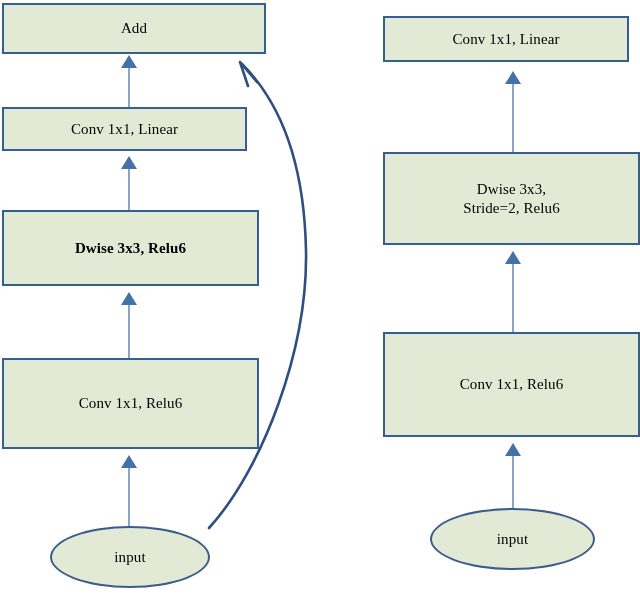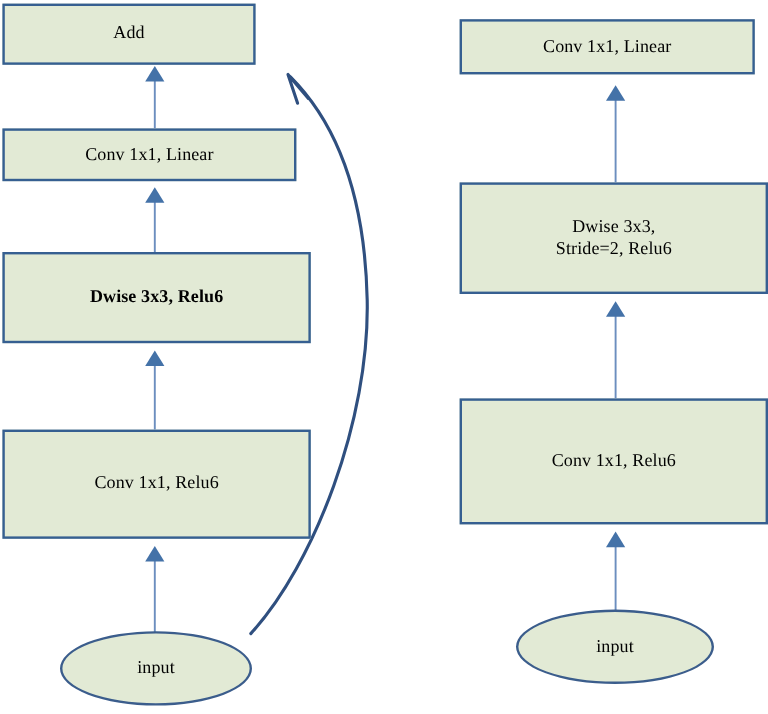--- a/index.html
+++ b/index.html
@@ -99,21 +99,21 @@
       <line x1="513" y1="332" x2="513" y2="258" stroke="#6c8ebf" stroke-width="1.6"></line>
       <path d="M505,264 L521,264 L513,251 Z" fill="#4472a8"></path>
     </g>
 
     <g>
       <line x1="513" y1="510" x2="513" y2="450" stroke="#6c8ebf" stroke-width="1.6"></line>
       <path d="M505,456 L521,456 L513,443 Z" fill="#4472a8"></path>
     </g>
   </svg>
 
-  <div class="node" style="left:2px; top:3px; width:211px; height:51px;">
+  <div class="node" style="left:2px; top:3px; width:264px; height:51px;">
     <span class="label">Add</span>
   </div>
 
   <div class="node" style="left:2px; top:107px; width:245px; height:44px;">
     <span class="label">Conv 1x1, Linear</span>
   </div>
 
   <div class="node" style="left:2px; top:210px; width:257px; height:76px;font-weight:bold;">
     <span class="label">Dwise 3x3, Relu6</span>
   </div>

